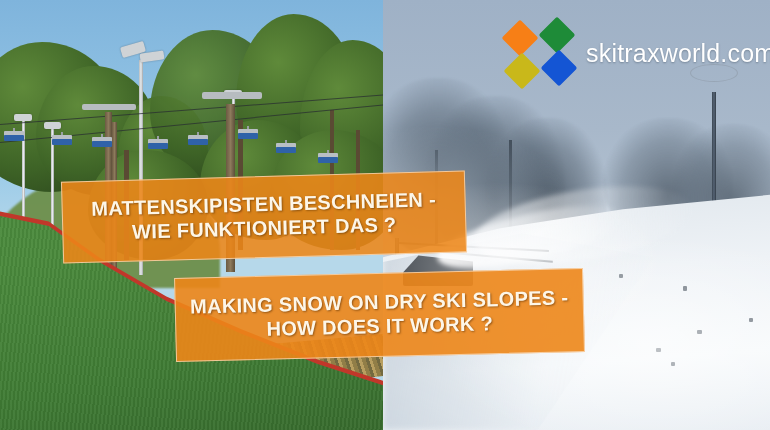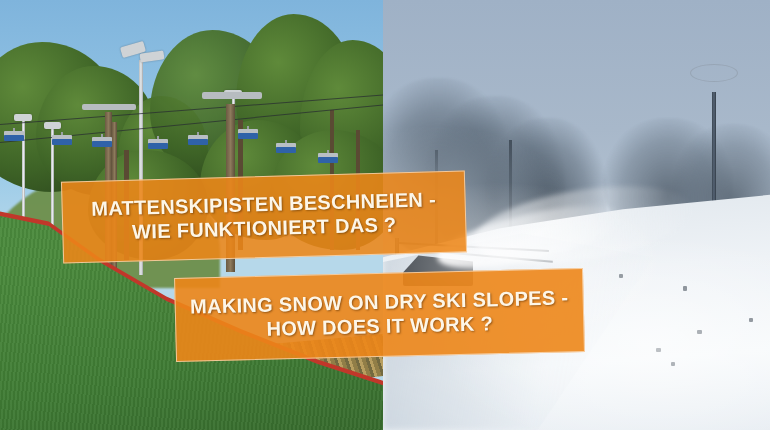--- a/index.html
+++ b/index.html
@@ -313,20 +313,29 @@
     <div class="speck" style="left:300px;top:286px;width:4px;height:5px;"></div>
     <div class="speck" style="left:314px;top:330px;width:5px;height:4px;"></div>
     <div class="speck" style="left:366px;top:318px;width:4px;height:4px;"></div>
     <div class="speck" style="left:273px;top:348px;width:5px;height:4px;"></div>
     <div class="speck" style="left:288px;top:362px;width:4px;height:4px;"></div>
     <div class="speck" style="left:236px;top:274px;width:4px;height:4px;"></div>
 
     <div class="mist"></div>
   </div>
 
+  <div class="logo">
+    <div class="diamonds">
+      <div class="dm tl" style="background:#f77f16;"></div>
+      <div class="dm tr" style="background:#1e8b38;"></div>
+      <div class="dm bl" style="background:#c9b81a;"></div>
+      <div class="dm br" style="background:#1455d4;"></div>
+    </div>
+    <div class="brand">skitraxworld.com</div>
+  </div>
 
   <div class="banner" id="banner-de">
     <div class="btxt">MATTENSKIPISTEN BESCHNEIEN -
 WIE FUNKTIONIERT DAS ?</div>
   </div>
 
   <div class="banner" id="banner-en">
     <div class="btxt">MAKING SNOW ON DRY SKI SLOPES -
 HOW DOES IT WORK ?</div>
   </div>

